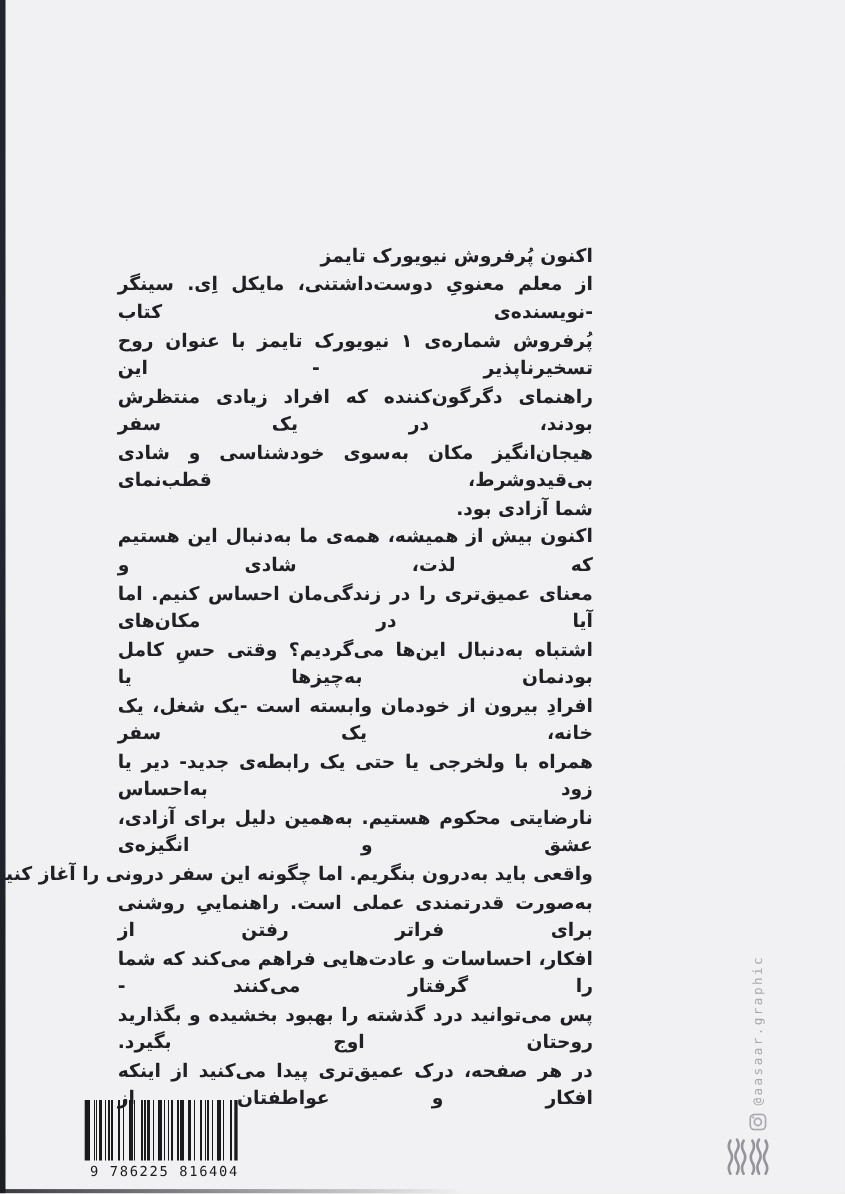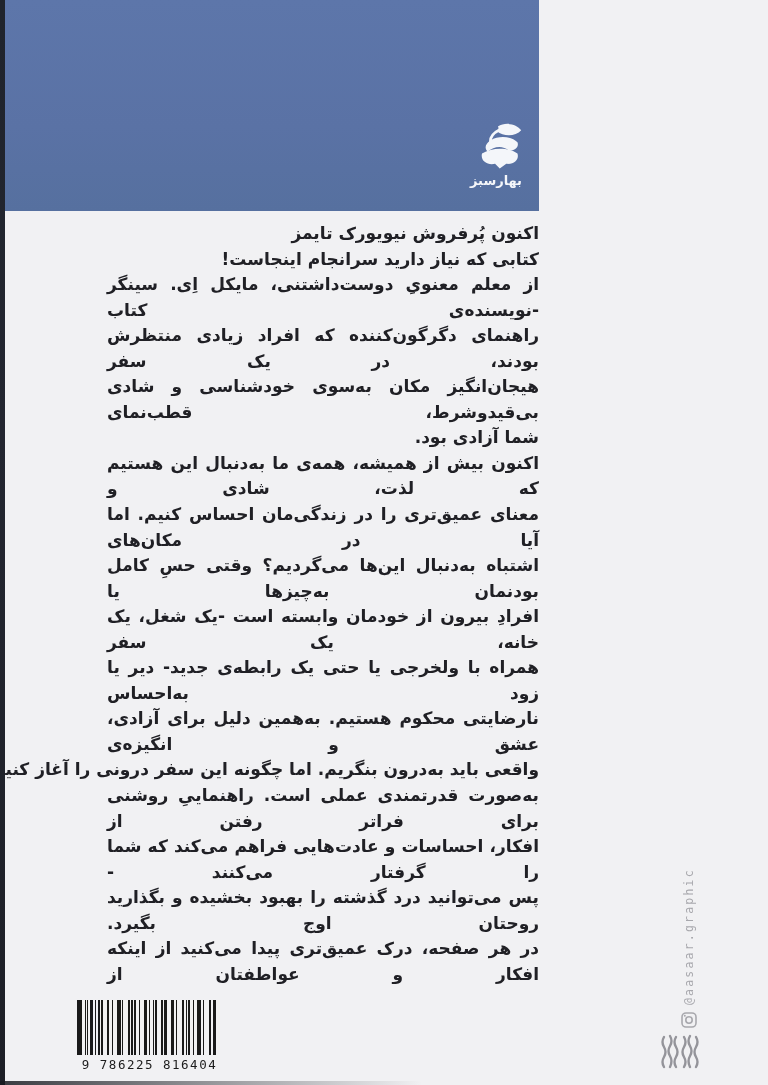--- a/index.html
+++ b/index.html
@@ -83,36 +83,25 @@
     font-family:"DejaVu Sans Mono",monospace;
     font-size:11.5px;letter-spacing:2.2px;
   }
   .stamp{position:absolute;left:659px;top:1030px;}
 </style>
 </head>
 <body>
 
 <div class="cover">
 
-  <div class="band">
-    <div class="logo">
-      <svg width="56" height="50" viewBox="0 0 60 52" aria-hidden="true">
-        <path fill="#f4f6fa" d="M32 4 C40 -1 52 1 57 8 C51 15 38 15 31 9 C34 6 32 4 32 4 Z"></path>
-        <path fill="none" stroke="#f4f6fa" stroke-width="3" stroke-linecap="round" d="M33 8 C27 11 24 15 24 20"></path>
-        <path fill="#f4f6fa" d="M24 19 C34 13 47 15 53 21 C55 26 50 30 44 30 C37 24 28 25 21 31 C17 27 19 22 24 19 Z"></path>
-        <path fill="#f4f6fa" d="M15 33 C26 26 43 26 53 33 C55 39 50 45 41 44 L34 49 L29 44 C21 46 13 41 15 33 Z"></path>
-      </svg>
-      <div class="logo-text">بهارسبز</div>
-    </div>
-  </div>
 
   <div class="text-block" dir="rtl">
       <div class="line line-right">اکنون پُرفروش نیویورک تایمز</div>
-      <div class="line line-right">کتابی که نیاز دارید سرانجام اینجاست!</div>
       <div class="line line-justify">از معلم معنویِ دوست‌داشتنی، مایکل اِی. سینگر -نویسنده‌ی کتاب</div>
+      <div class="line line-justify">پُرفروش شماره‌ی ۱ نیویورک تایمز با عنوان روح تسخیرناپذیر - این</div>
       <div class="line line-justify">راهنمای دگرگون‌کننده که افراد زیادی منتظرش بودند، در یک سفر</div>
       <div class="line line-justify">هیجان‌انگیز مکان به‌سوی خودشناسی و شادی بی‌قیدوشرط، قطب‌نمای</div>
       <div class="line line-right">شما آزادی بود.</div>
       <div class="line line-justify">اکنون بیش از همیشه، همه‌ی ما به‌دنبال این هستیم که لذت، شادی و</div>
       <div class="line line-justify">معنای عمیق‌تری را در زندگی‌مان احساس کنیم. اما آیا در مکان‌های</div>
       <div class="line line-justify">اشتباه به‌دنبال این‌ها می‌گردیم؟ وقتی حسِ کامل بودنمان به‌چیزها یا</div>
       <div class="line line-justify">افرادِ بیرون از خودمان وابسته است -یک شغل، یک خانه، یک سفر</div>
       <div class="line line-justify">همراه با ولخرجی یا حتی یک رابطه‌ی جدید- دیر یا زود به‌احساس</div>
       <div class="line line-justify">نارضایتی محکوم هستیم. به‌همین دلیل برای آزادی، عشق و انگیزه‌ی</div>
       <div class="line line-right">واقعی باید به‌درون بنگریم. اما چگونه این سفر درونی را آغاز کنیم؟</div>

